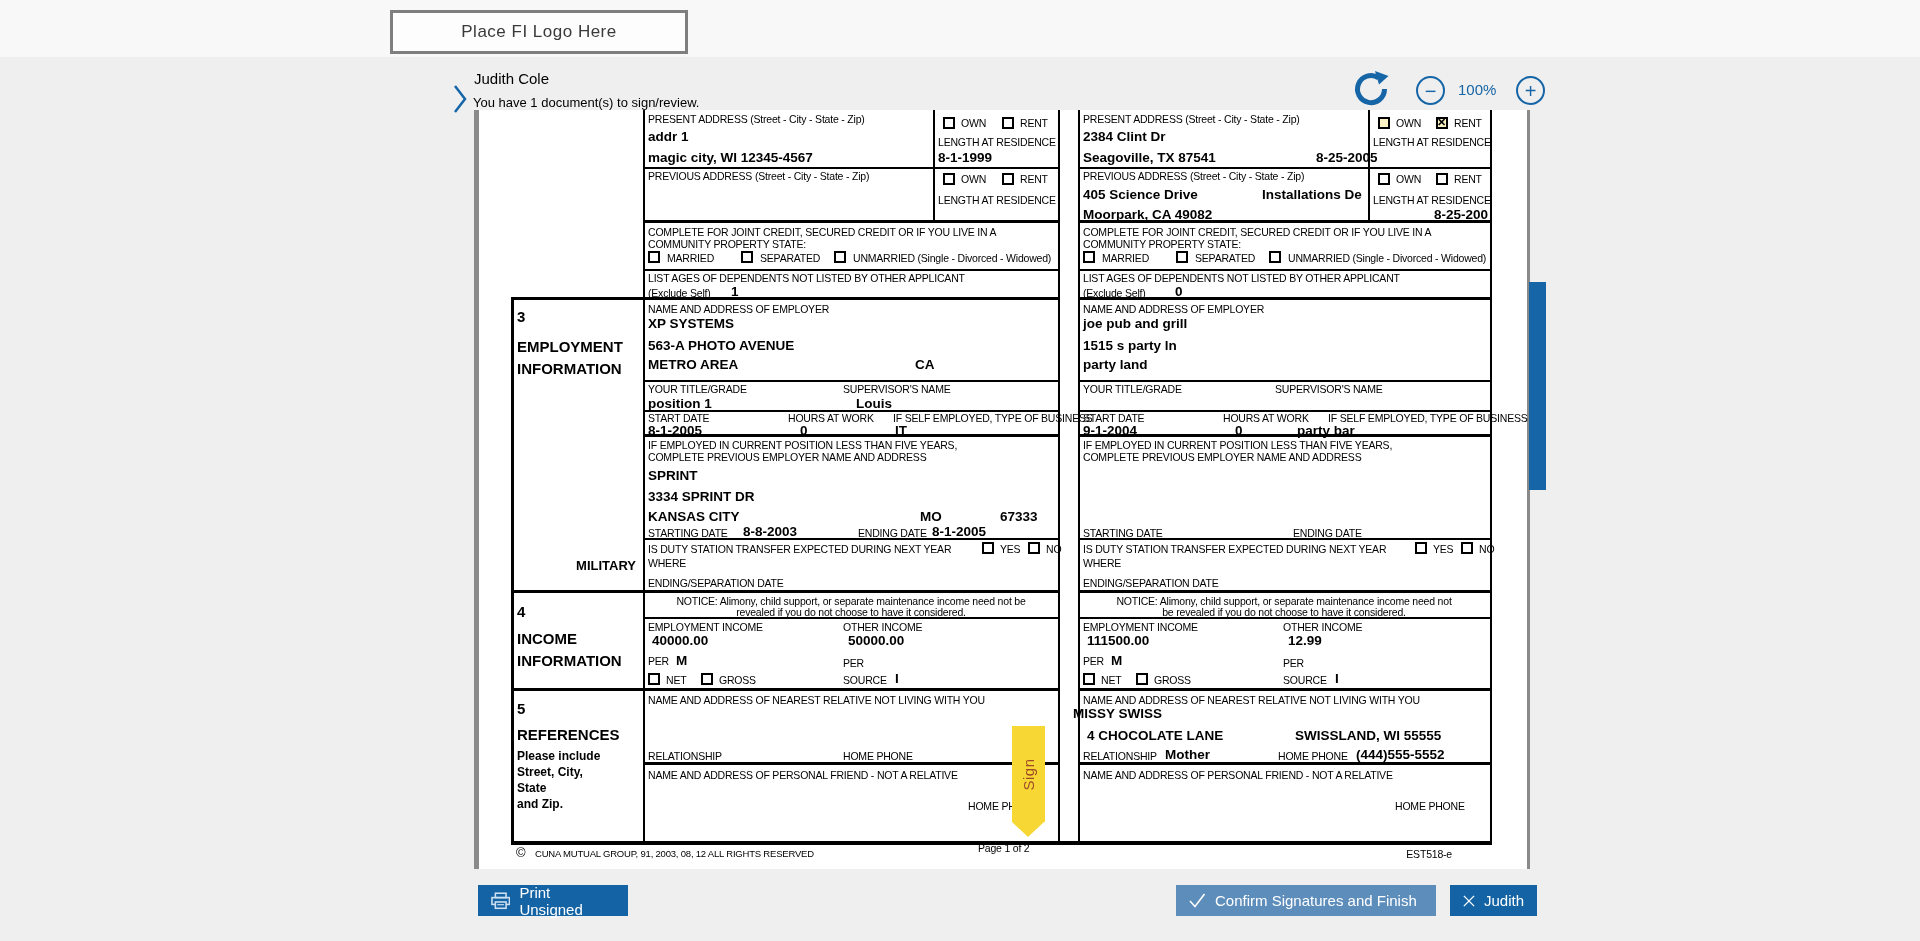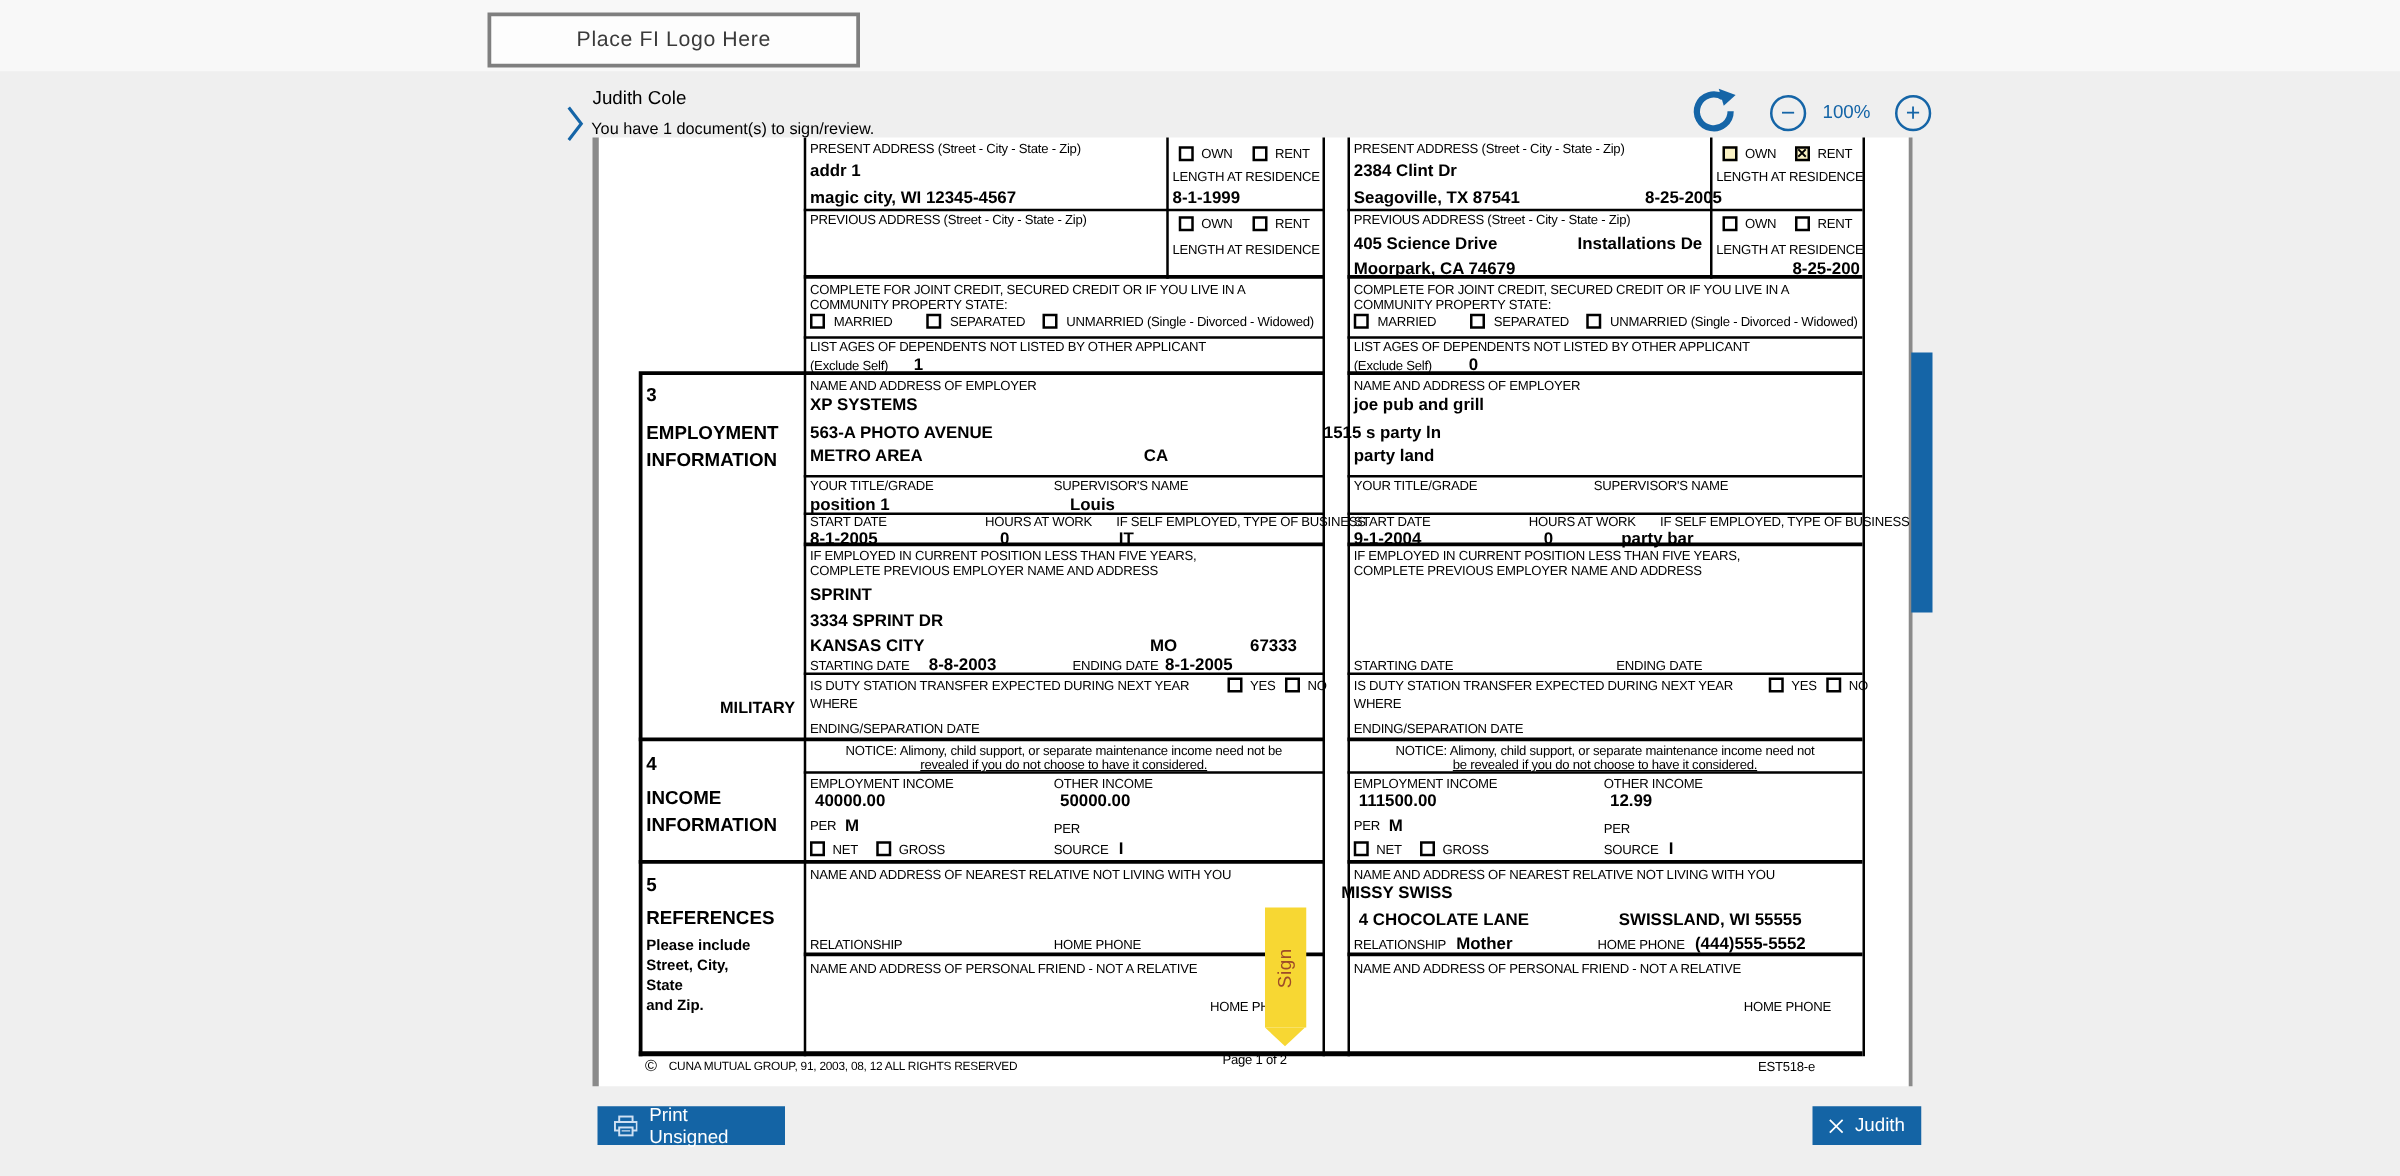--- a/index.html
+++ b/index.html
@@ -210,21 +210,21 @@
   <div class="cb hl2" style="left:1378px;top:117px"></div>
   <div class="t L" style="left:1396px;top:117px">OWN</div>
   <div class="cb checked" style="left:1436px;top:117px"></div>
   <div class="t L" style="left:1454px;top:117px">RENT</div>
   <div class="t L" style="left:1373px;top:136px">LENGTH AT RESIDENCE</div>
   <div class="t V" style="left:1316px;top:150px">8-25-2005</div>
 
   <div class="t L" style="left:1083px;top:170px">PREVIOUS ADDRESS (Street - City - State - Zip)</div>
   <div class="t V" style="left:1083px;top:187px">405 Science Drive</div>
   <div class="t V clip" style="left:1262px;top:187px;width:104px">Installations De</div>
-  <div class="t V" style="left:1083px;top:207px">Moorpark, CA 74679</div>
+  <div class="t V" style="left:1083px;top:207px">Moorpark, CA 49082</div>
   <div class="cb" style="left:1378px;top:173px"></div>
   <div class="t L" style="left:1396px;top:173px">OWN</div>
   <div class="cb" style="left:1436px;top:173px"></div>
   <div class="t L" style="left:1454px;top:173px">RENT</div>
   <div class="t L" style="left:1373px;top:194px">LENGTH AT RESIDENCE</div>
   <div class="t V rt clip" style="left:1400px;top:207px;width:88px">8-25-200</div>
 
   <div class="t L" style="left:1083px;top:226px">COMPLETE FOR JOINT CREDIT, SECURED CREDIT OR IF YOU LIVE IN A</div>
   <div class="t L" style="left:1083px;top:238px">COMMUNITY PROPERTY STATE:</div>
   <div class="cb" style="left:1083px;top:251px"></div>
@@ -232,21 +232,21 @@
   <div class="cb" style="left:1176px;top:251px"></div>
   <div class="t L" style="left:1195px;top:252px">SEPARATED</div>
   <div class="cb" style="left:1269px;top:251px"></div>
   <div class="t L" style="left:1288px;top:252px">UNMARRIED (Single - Divorced - Widowed)</div>
   <div class="t L" style="left:1083px;top:272px">LIST AGES OF DEPENDENTS NOT LISTED BY OTHER APPLICANT</div>
   <div class="t L" style="left:1083px;top:287px">(Exclude Self)</div>
   <div class="t V" style="left:1175px;top:284px">0</div>
 
   <div class="t L" style="left:1083px;top:303px">NAME AND ADDRESS OF EMPLOYER</div>
   <div class="t V" style="left:1083px;top:316px">joe pub and grill</div>
-  <div class="t V" style="left:1059px;top:338px">1515 s party ln</div>
+  <div class="t V" style="left:1083px;top:338px">1515 s party ln</div>
   <div class="t V" style="left:1083px;top:357px">party land</div>
   <div class="t L" style="left:1083px;top:383px">YOUR TITLE/GRADE</div>
   <div class="t L" style="left:1275px;top:383px">SUPERVISOR'S NAME</div>
   <div class="t L" style="left:1083px;top:412px">START DATE</div>
   <div class="t V" style="left:1083px;top:423px">9-1-2004</div>
   <div class="t L" style="left:1223px;top:412px">HOURS AT WORK</div>
   <div class="t V" style="left:1235px;top:423px">0</div>
   <div class="t L" style="left:1328px;top:412px">IF SELF EMPLOYED, TYPE OF BUSINESS</div>
   <div class="t V" style="left:1297px;top:423px">party bar</div>
   <div class="t L wrap" style="left:1083px;top:439px;width:365px">IF EMPLOYED IN CURRENT POSITION LESS THAN FIVE YEARS, COMPLETE PREVIOUS EMPLOYER NAME AND ADDRESS</div>
@@ -299,20 +299,26 @@
 
   <div class="btn btn-dark" style="left:478px;width:150px">
     <svg width="20" height="18" viewBox="0 0 20 18">
       <rect x="4.5" y="1" width="11" height="4.5" fill="none" stroke="#cfe0f2" stroke-width="1.6"></rect>
       <rect x="1" y="5.5" width="18" height="7" fill="none" stroke="#cfe0f2" stroke-width="1.6"></rect>
       <rect x="4.5" y="10" width="11" height="6.5" fill="#1464a5" stroke="#cfe0f2" stroke-width="1.6"></rect>
       <line x1="6.5" y1="12.8" x2="13.5" y2="12.8" stroke="#cfe0f2" stroke-width="1.2"></line>
     </svg>
     <span>Print Unsigned</span>
   </div>
+  <div class="btn btn-light" style="left:1176px;width:260px">
+    <svg width="17" height="15" viewBox="0 0 17 15">
+      <polyline points="1,8 6,13.5 15.5,1" fill="none" stroke="#ffffff" stroke-width="1.6"></polyline>
+    </svg>
+    <span>Confirm Signatures and Finish</span>
+  </div>
   <div class="btn btn-dark" style="left:1450px;width:87px">
     <svg width="14" height="14" viewBox="0 0 14 14">
       <line x1="1" y1="1" x2="13" y2="13" stroke="#ffffff" stroke-width="1.6"></line>
       <line x1="13" y1="1" x2="1" y2="13" stroke="#ffffff" stroke-width="1.6"></line>
     </svg>
     <span>Judith</span>
   </div>
 
 </div>
 

